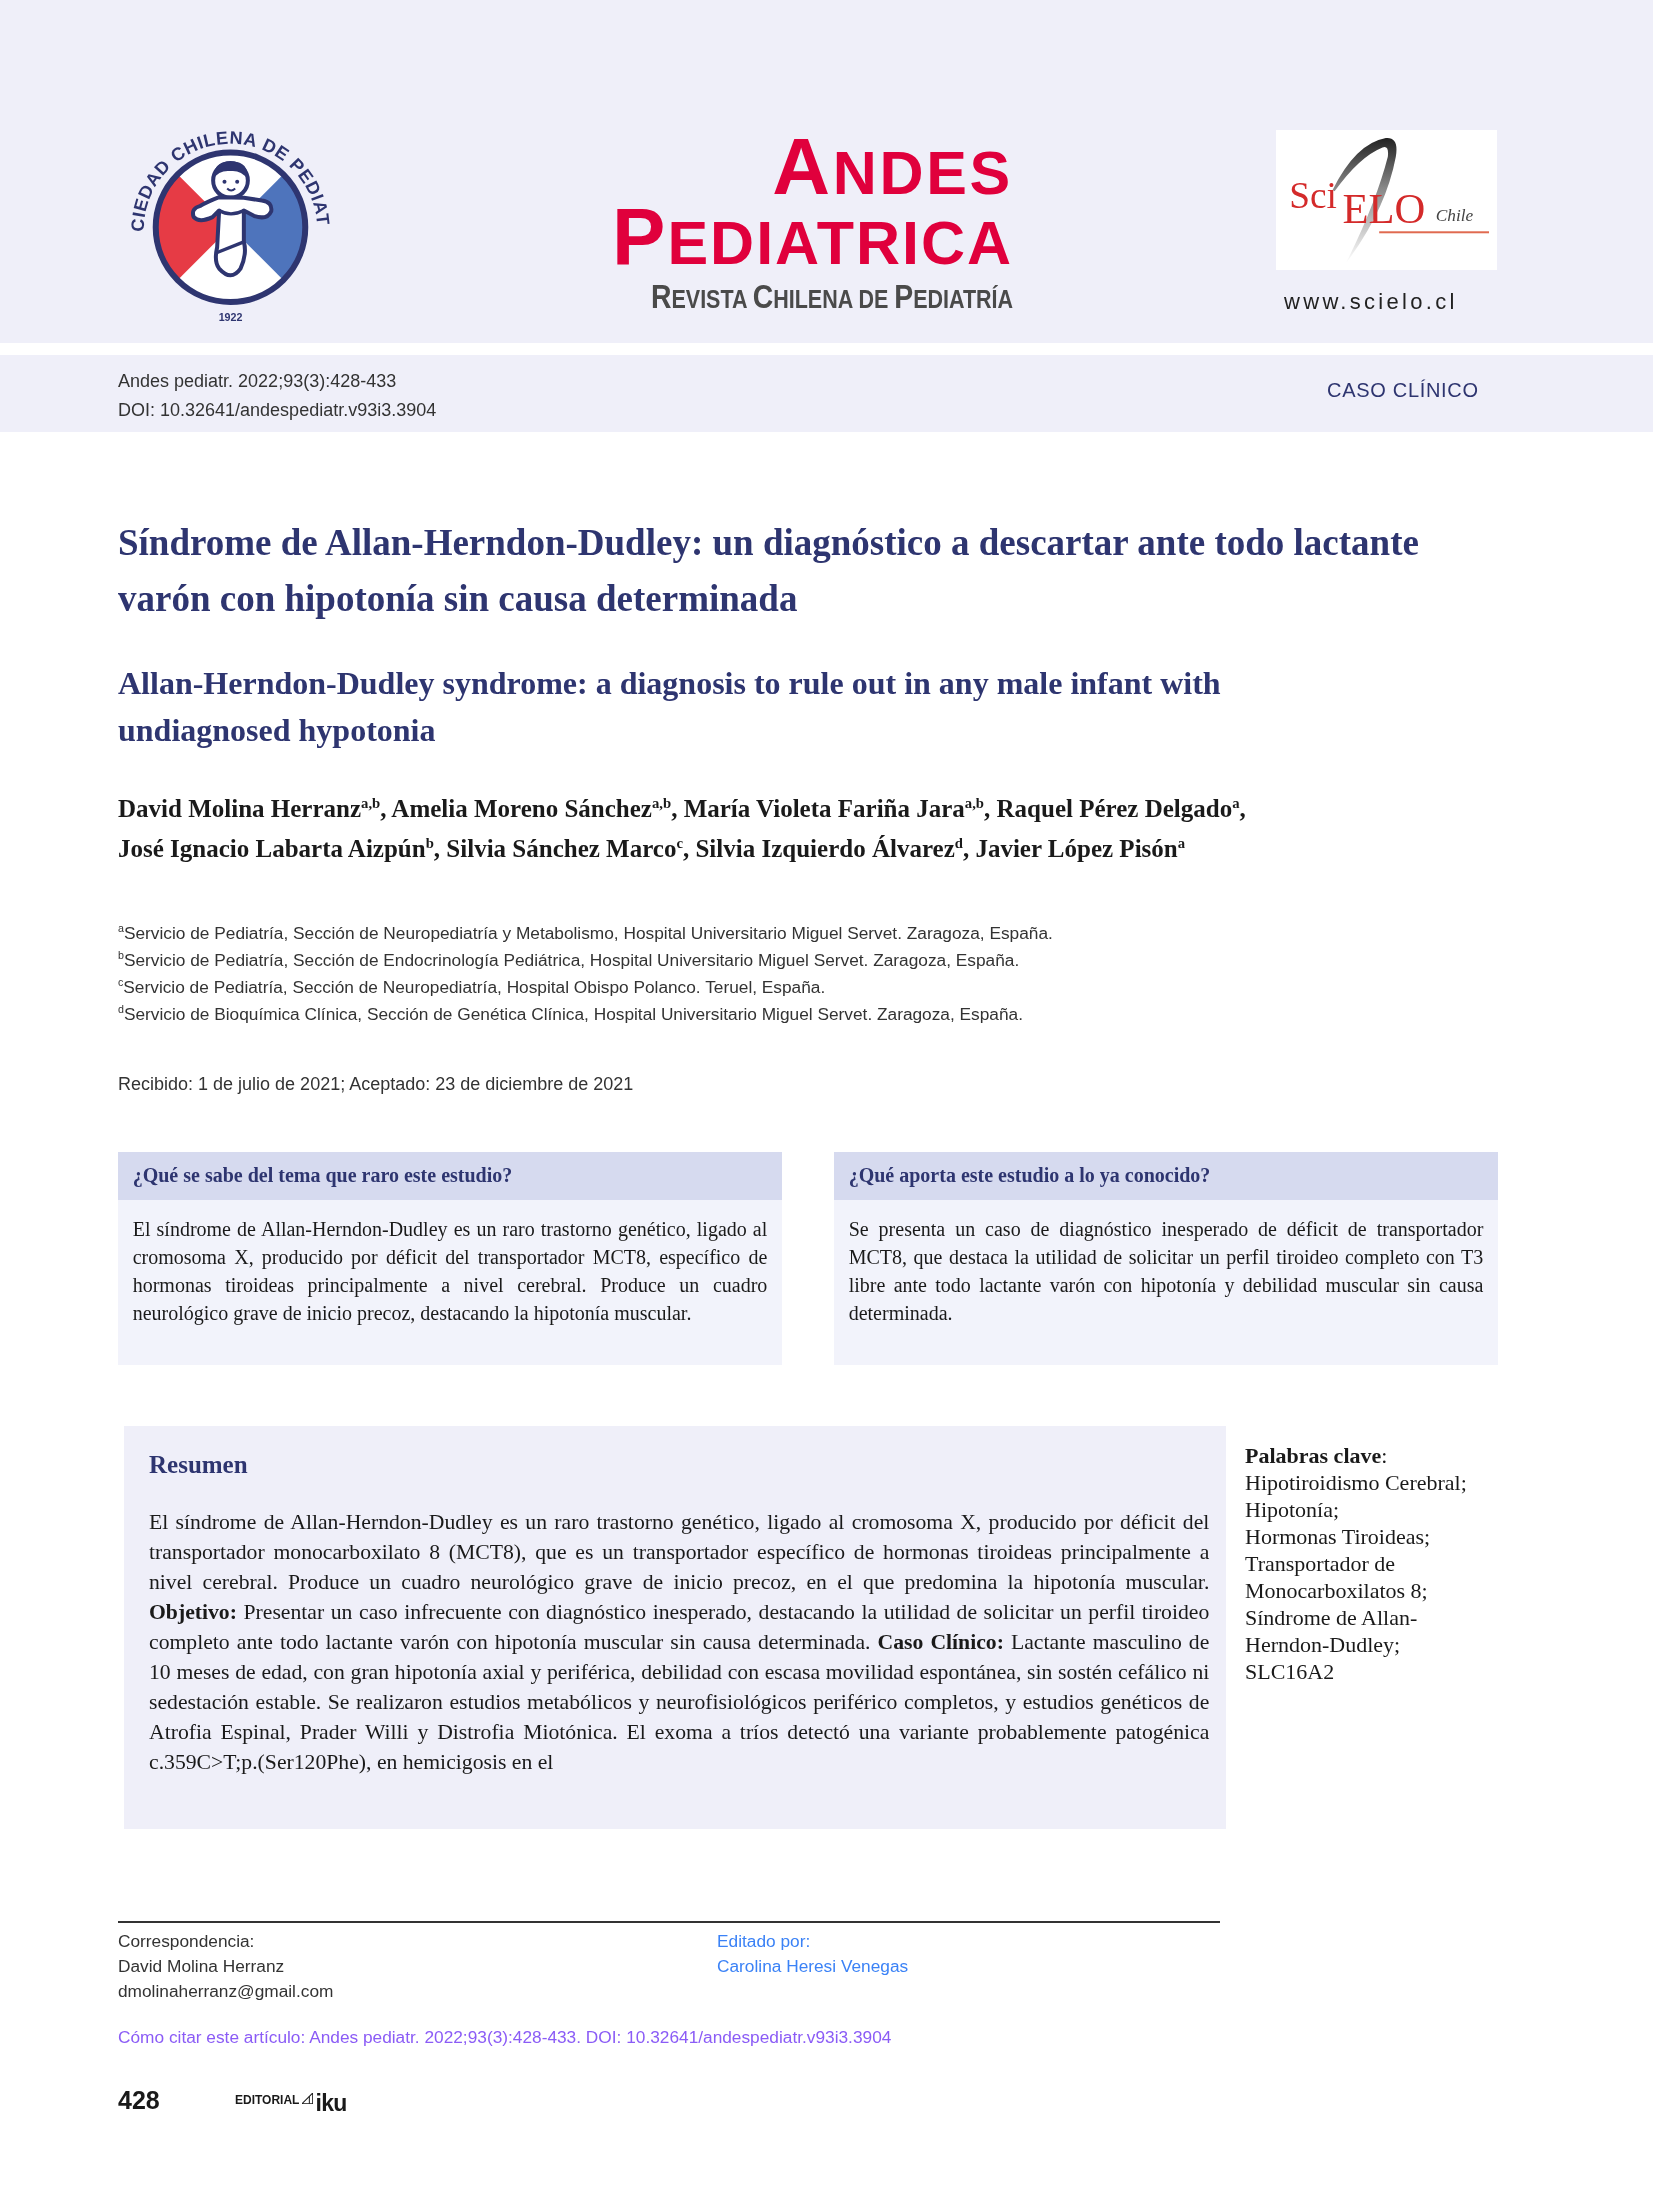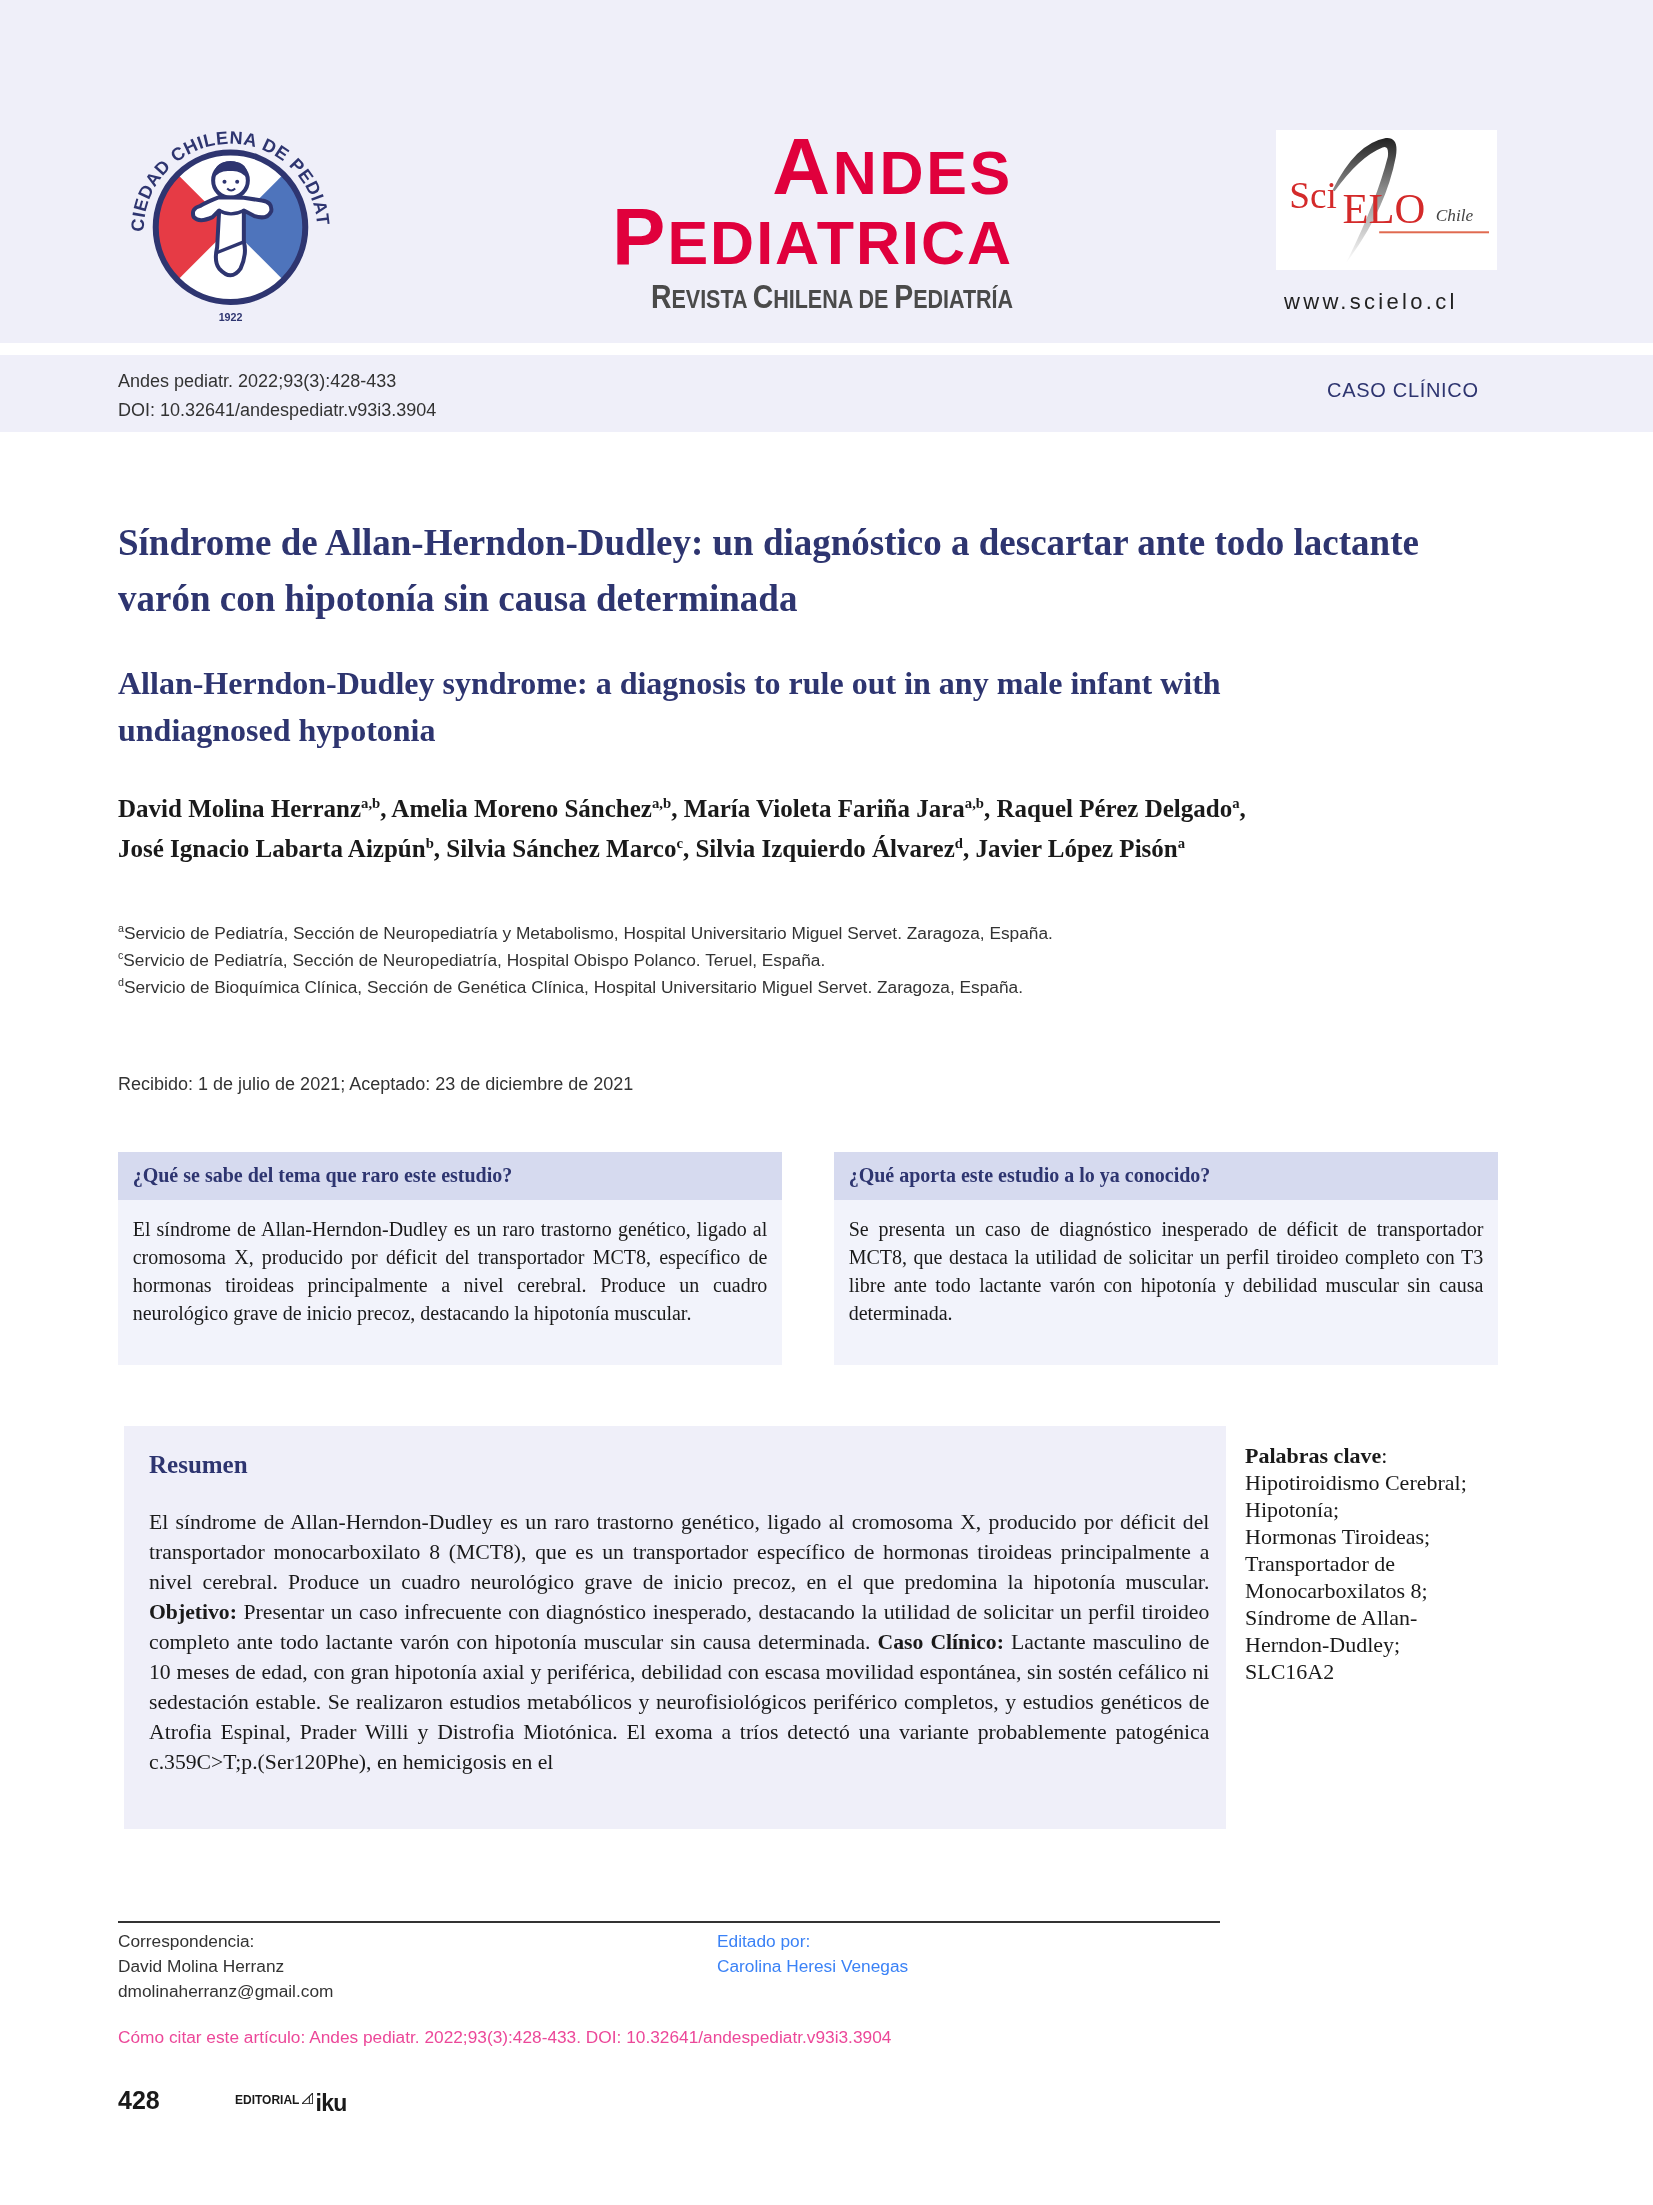--- a/index.html
+++ b/index.html
@@ -60,21 +60,21 @@
   .resumen-text b { font-weight: bold; }
 
   
   .keywords { left: 1245px; top: 1442px; width: 253px; font-size: 22px; line-height: 27px; color: #1a1a1a; }
   .keywords .kw-label { font-weight: bold; }
 
   
   .sep-line { left: 118px; top: 1921px; width: 1102px; height: 2px; background: #333; }
   .corresp { left: 118px; top: 1929px; font-family: "Liberation Sans", sans-serif; font-size: 17.3px; line-height: 25px; color: #333; }
   .edited { left: 717px; top: 1929px; font-family: "Liberation Sans", sans-serif; font-size: 17.3px; line-height: 25px; color: #3b82f6; }
-  .howcite { left: 118px; top: 2027px; font-family: "Liberation Sans", sans-serif; font-size: 17.3px; color: #ec4899; text-align: right; }
+  .howcite { left: 118px; top: 2027px; font-family: "Liberation Sans", sans-serif; font-size: 17.3px; color: #8b5cf6; text-align: right; }
   .page-num { left: 118px; top: 2086px; font-family: "Liberation Sans", sans-serif; font-weight: bold; font-size: 25px; color: #1a1a1a; }
   .publisher { left: 235px; top: 2093px; font-family: "Liberation Sans", sans-serif; font-weight: bold; font-size: 12px; color: #1a1a1a; display: flex; gap: 2.7px; }
   .publisher .iku { font-size: 23px; line-height: 20px; letter-spacing: -0.7px; }
 </style>
 </head>
 <body>
 
 <div class="abs header-band"></div>
 
 <div class="abs sochipe">
@@ -147,20 +147,21 @@
   <span><span>María Violeta Fariña Jara</span><sup>a,b</sup></span>,
   <span><span>Raquel Pérez Delgado</span><sup>a</sup></span>,<br>
   <span><span>José Ignacio Labarta Aizpún</span><sup>b</sup></span>,
   <span><span>Silvia Sánchez Marco</span><sup>c</sup></span>,
   <span><span>Silvia Izquierdo Álvarez</span><sup>d</sup></span>,
   <span><span>Javier López Pisón</span><sup>a</sup></span>
 </div>
 
 <div class="abs affils">
   <div><sup>a</sup><span>Servicio de Pediatría, Sección de Neuropediatría y Metabolismo, Hospital Universitario Miguel Servet. Zaragoza, España.</span></div>
+  <div><sup>b</sup><span>Servicio de Pediatría, Sección de Endocrinología Pediátrica, Hospital Universitario Miguel Servet. Zaragoza, España.</span></div>
   <div><sup>c</sup><span>Servicio de Pediatría, Sección de Neuropediatría, Hospital Obispo Polanco. Teruel, España.</span></div>
   <div><sup>d</sup><span>Servicio de Bioquímica Clínica, Sección de Genética Clínica, Hospital Universitario Miguel Servet. Zaragoza, España.</span></div>
 </div>
 
 <div class="abs received">Recibido: 1 de julio de 2021; Aceptado: 23 de diciembre de 2021</div>
 
 <div class="abs hl-box hl-left">
   <div class="hl-head">¿Qué se sabe del tema que raro este estudio?</div>
   <div class="hl-body">El síndrome de Allan-Herndon-Dudley es un raro trastorno genético, ligado al cromosoma X, producido por déficit del transportador MCT8, específico de hormonas tiroideas principalmente a nivel cerebral. Produce un cuadro neurológico grave de inicio precoz, destacando la hipotonía muscular.</div>
 </div>

